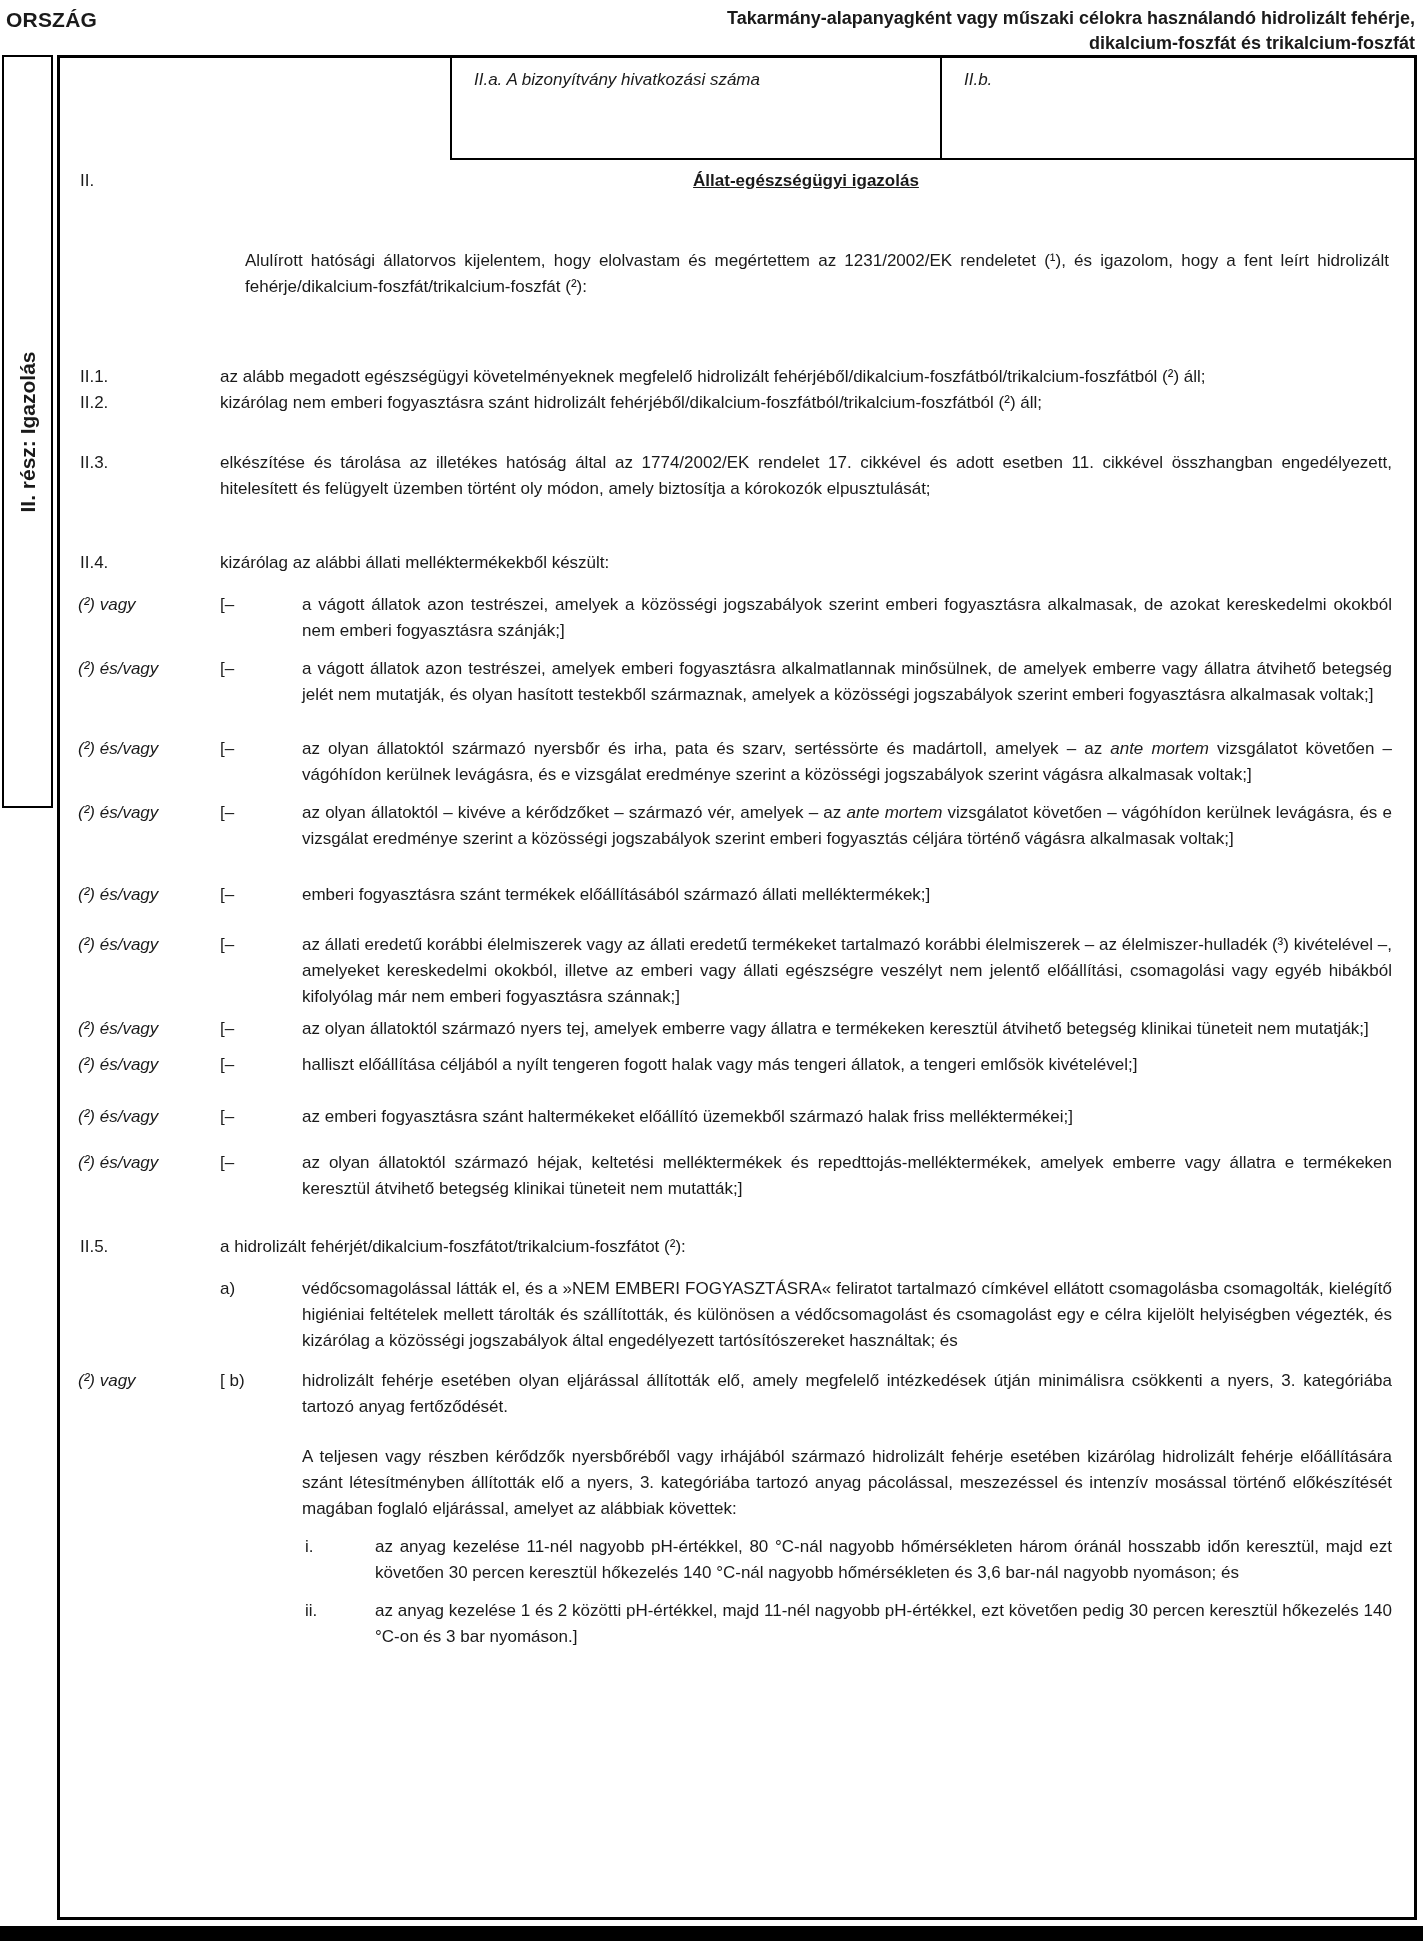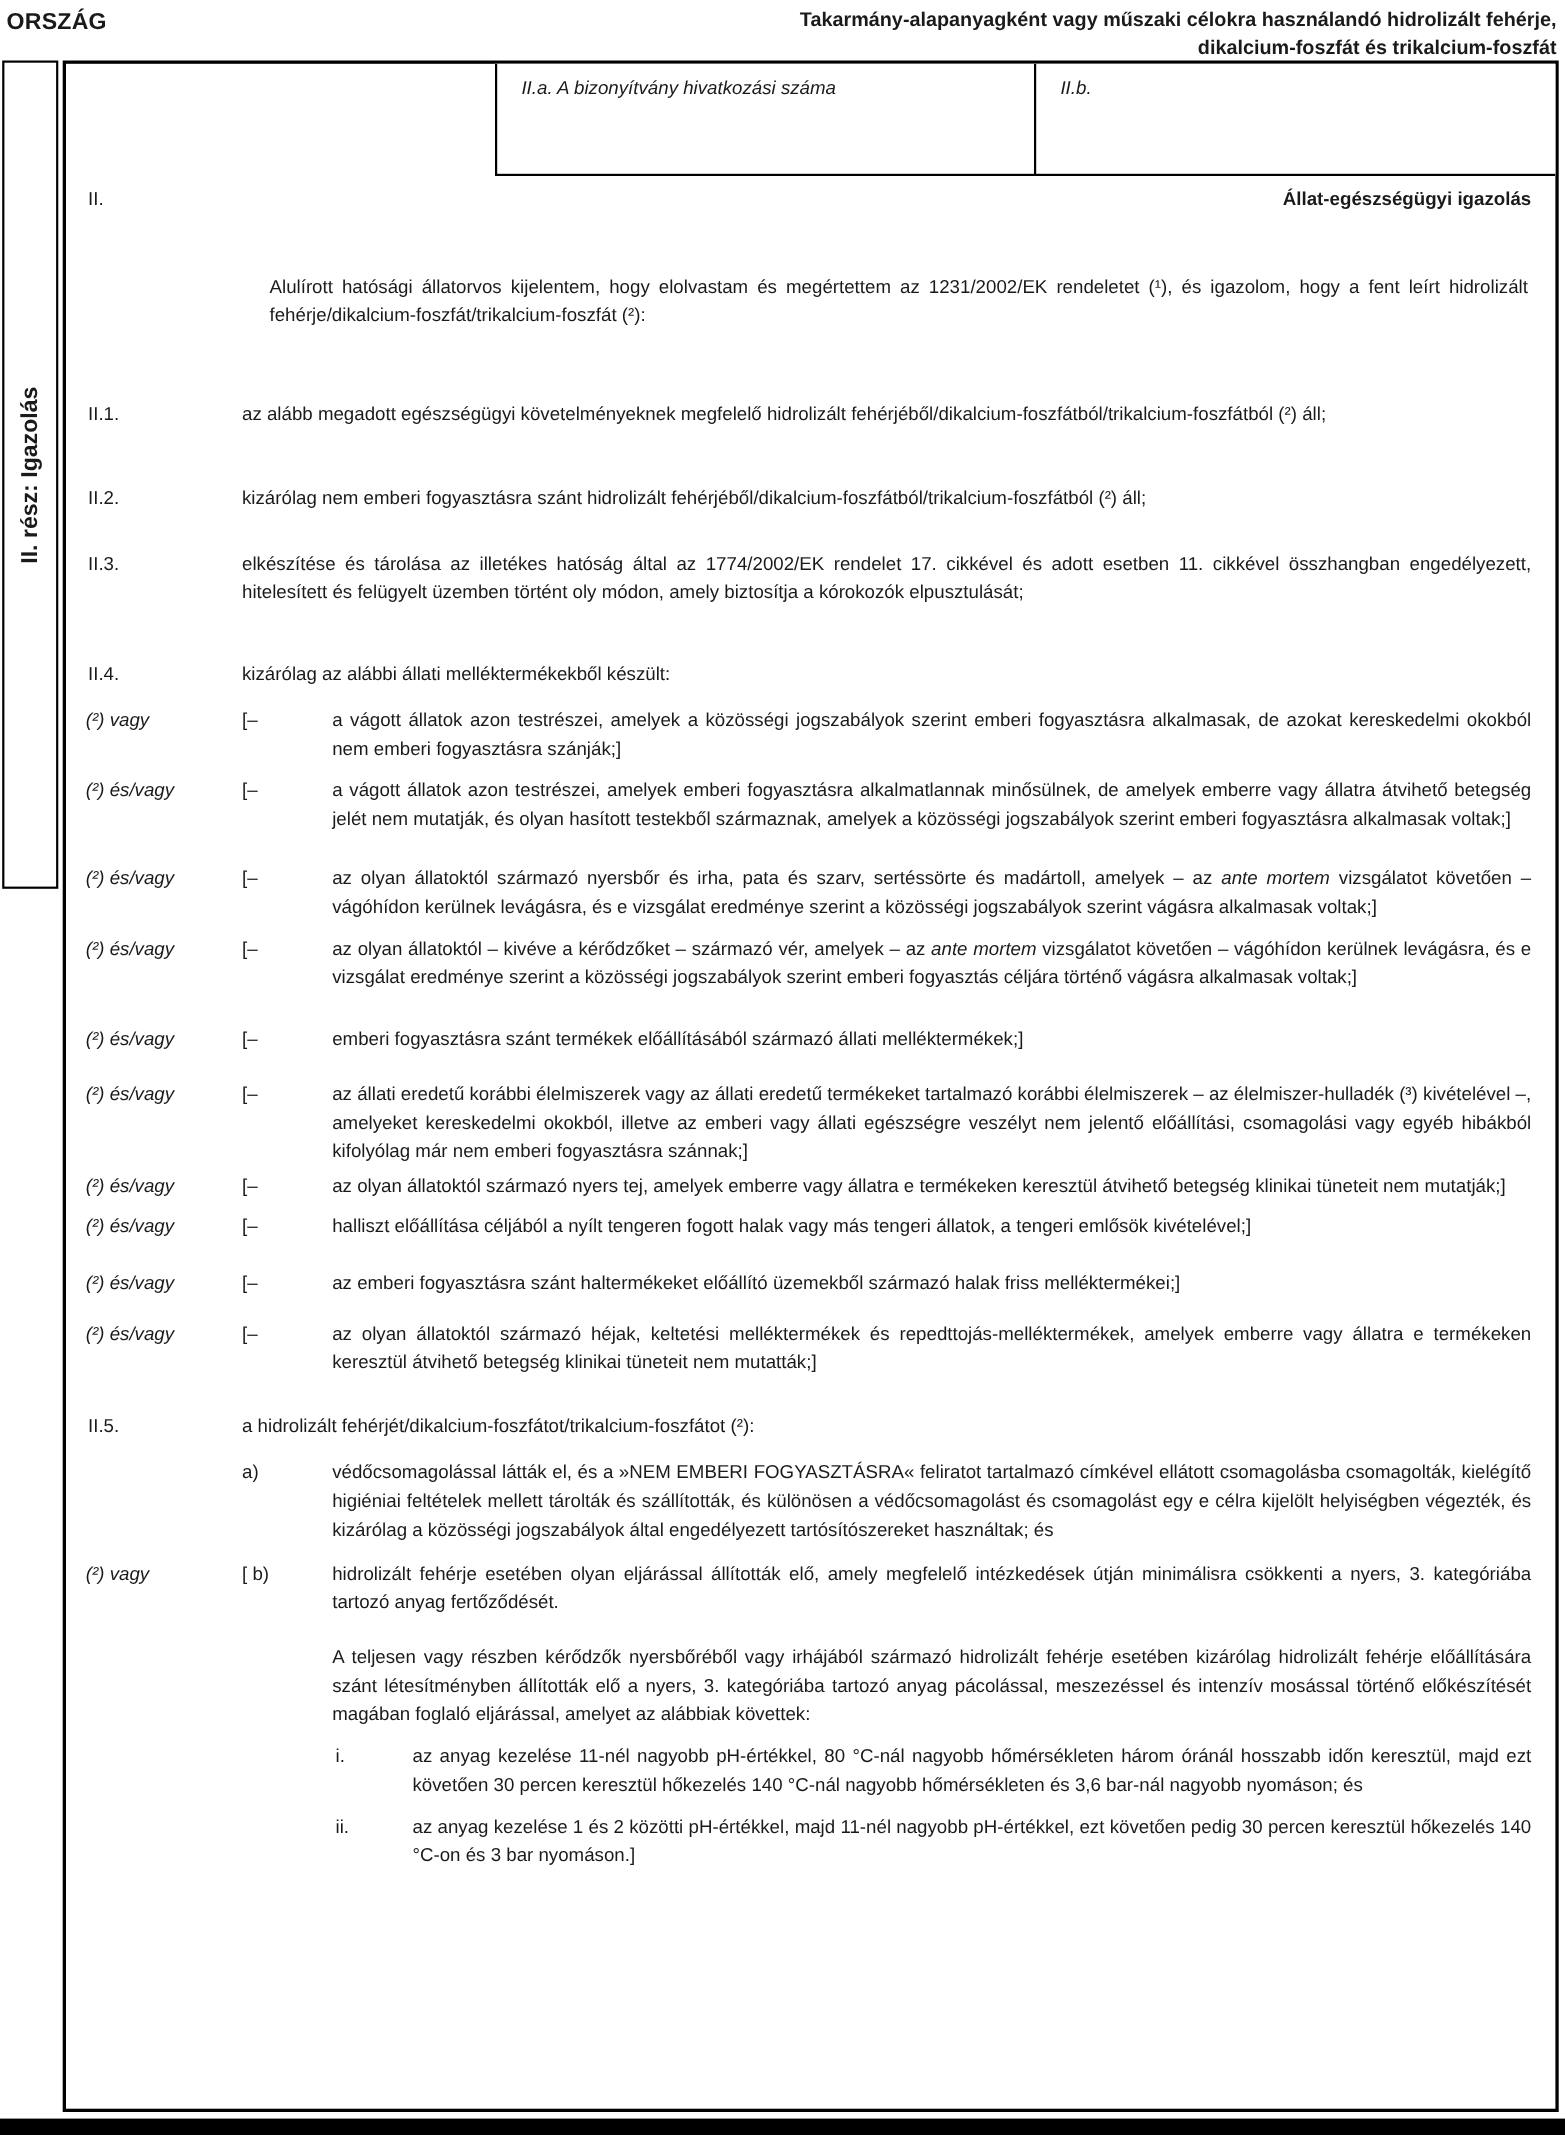--- a/index.html
+++ b/index.html
@@ -35,21 +35,21 @@
   .row  { position:relative; font-size:17px; line-height:26px; }
   .row .num    { position:absolute; left:20px; top:0; white-space:nowrap; }
   .row .lbl    { position:absolute; left:18px; top:0; white-space:nowrap; font-style:italic; }
   .row .marker { position:absolute; left:160px; top:0; white-space:nowrap; }
   .row .txt    { display:block; text-align:justify; }
   .sec    { padding-left:160px; padding-right:22px; }
   .head   { padding-left:185px; padding-right:25px; }
   .bullet { padding-left:242px; padding-right:22px; }
   .roman  { padding-left:315px; padding-right:22px; }
   .roman .num { left:245px; }
-  .sec-title .txt { font-weight:bold; text-align:right; }
+  .sec-title .txt { font-weight:bold; text-align:center;text-decoration:underline; }
   em { font-style:italic; }
 
   
   .bottom-bar { position:absolute; left:0; top:1926px; width:1423px; height:15px; background:#000; }
 </style>
 </head>
 <body>
 
 <div class="page">
 
@@ -83,21 +83,21 @@
 
       <div class="row head" style="margin-top:54px">
         <span class="txt">Alulírott hatósági állatorvos kijelentem, hogy elolvastam és megértettem az 1231/2002/EK rendeletet (¹), és igazolom, hogy a fent leírt hidrolizált fehérje/dikalcium-foszfát/trikalcium-foszfát (²):</span>
       </div>
 
       <div class="row sec" style="margin-top:64px">
         <span class="num">II.1.</span>
         <span class="txt">az alább megadott egészségügyi követelményeknek megfelelő hidrolizált fehérjéből/dikalcium-foszfátból/trikalcium-foszfátból (²) áll;</span>
       </div>
 
-      <div class="row sec" style="margin-top:50px">
+      <div class="row sec" style="">
         <span class="num">II.2.</span>
         <span class="txt">kizárólag nem emberi fogyasztásra szánt hidrolizált fehérjéből/dikalcium-foszfátból/trikalcium-foszfátból (²) áll;</span>
       </div>
 
       <div class="row sec" style="margin-top:34px">
         <span class="num">II.3.</span>
         <span class="txt">elkészítése és tárolása az illetékes hatóság által az 1774/2002/EK rendelet 17. cikkével és adott esetben 11. cikkével összhangban engedélyezett, hitelesített és felügyelt üzemben történt oly módon, amely biztosítja a kórokozók elpusztulását;</span>
       </div>
 
       <div class="row sec" style="margin-top:48px">

